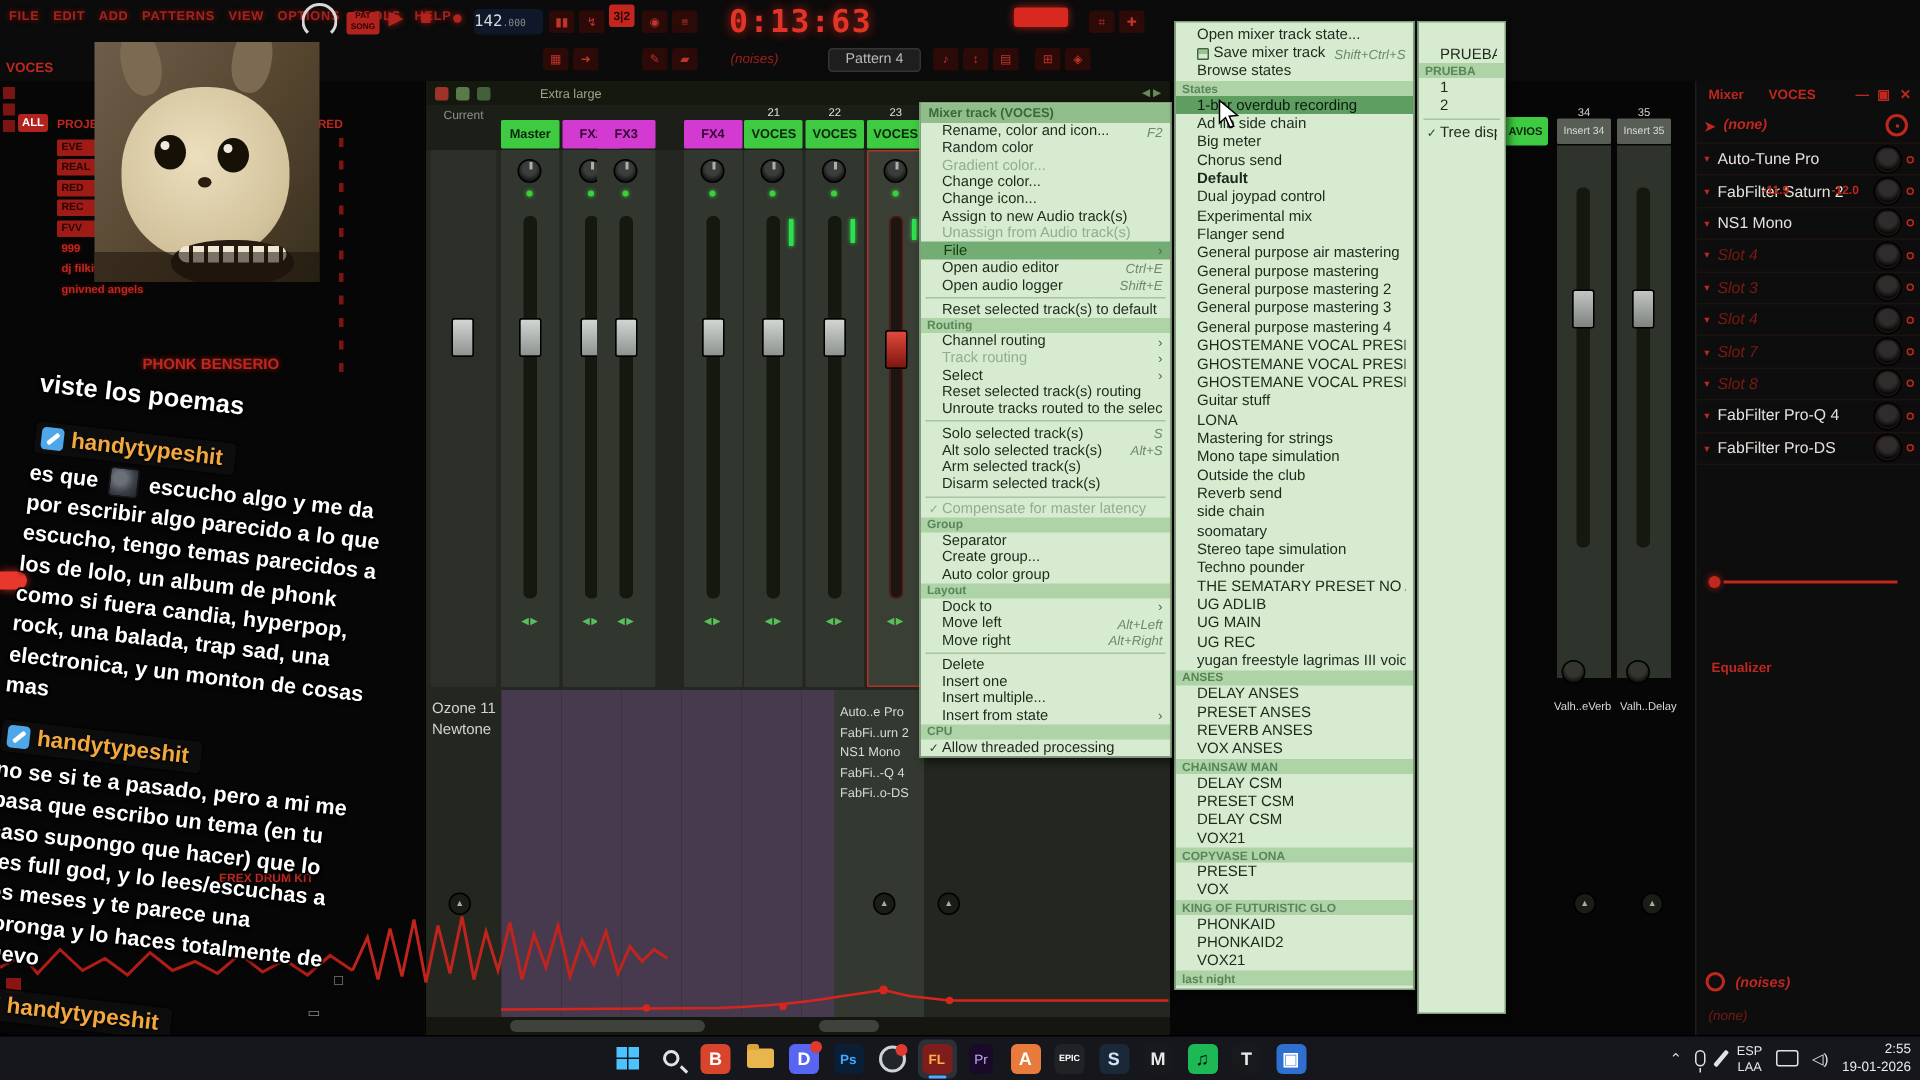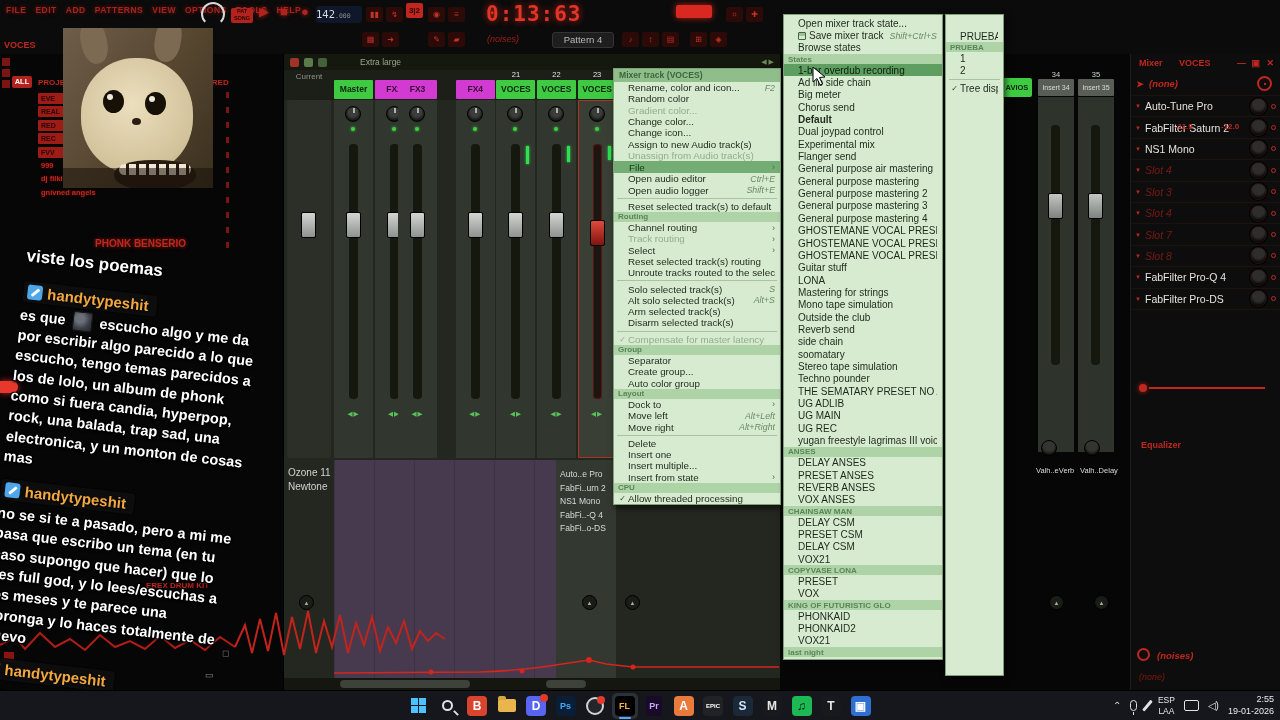--- a/index.html
+++ b/index.html
@@ -958,24 +958,24 @@
           <div style="width: 20px; height: 20px; border-radius: 4px; background: rgb(88, 101, 242); color: rgb(255, 255, 255); font-size: 12px; display: flex; align-items: center; justify-content: center; font-weight: bold;">D</div>
           <span class="tbadge"></span>
         </div>
         <div class="tbchip">
           <div style="width: 20px; height: 20px; border-radius: 4px; background: rgb(10, 30, 54); color: rgb(64, 168, 255); font-size: 9px; display: flex; align-items: center; justify-content: center; font-weight: bold;">Ps</div>
         </div>
         <div class="tbchip">
           <div class="recic"></div>
         </div>
         <div class="tbchip active">
-          <div style="width: 20px; height: 20px; border-radius: 4px; background: #000000; color: rgb(255, 179, 71); font-size: 9px; display: flex; align-items: center; justify-content: center; font-weight: bold;">FL</div>
-        </div>
-        <div class="tbchip">
-          <div style="width: 16px; height: 20px; border-radius: 4px; background: rgb(26, 10, 42); color: rgb(201, 166, 245); font-size: 9px; display: flex; align-items: center; justify-content: center; font-weight: bold;">Pr</div>
+          <div style="width: 20px; height: 20px; border-radius: 4px; background: #7f1d1d; color: rgb(255, 179, 71); font-size: 9px; display: flex; align-items: center; justify-content: center; font-weight: bold;">FL</div>
+        </div>
+        <div class="tbchip">
+          <div style="width: 16px; height: 20px; border-radius: 4px; background: rgb(26, 10, 42); color: rgb(201, 166, 245); font-size: 9px; display: flex; align-items: center; justify-content: center; font-weight: normal;">Pr</div>
         </div>
         <div class="tbchip">
           <div style="width: 20px; height: 20px; border-radius: 4px; background: rgb(232, 122, 60); color: rgb(255, 255, 255); font-size: 12px; display: flex; align-items: center; justify-content: center; font-weight: bold;">A</div>
         </div>
         <div class="tbchip">
           <div style="width: 20px; height: 20px; border-radius: 4px; background: rgb(32, 34, 37); color: rgb(255, 255, 255); font-size: 6px; display: flex; align-items: center; justify-content: center; font-weight: bold;">EPIC</div>
         </div>
         <div class="tbchip">
           <div style="width: 20px; height: 20px; border-radius: 4px; background: rgb(27, 40, 56); color: rgb(207, 227, 255); font-size: 12px; display: flex; align-items: center; justify-content: center; font-weight: bold;">S</div>
         </div>

